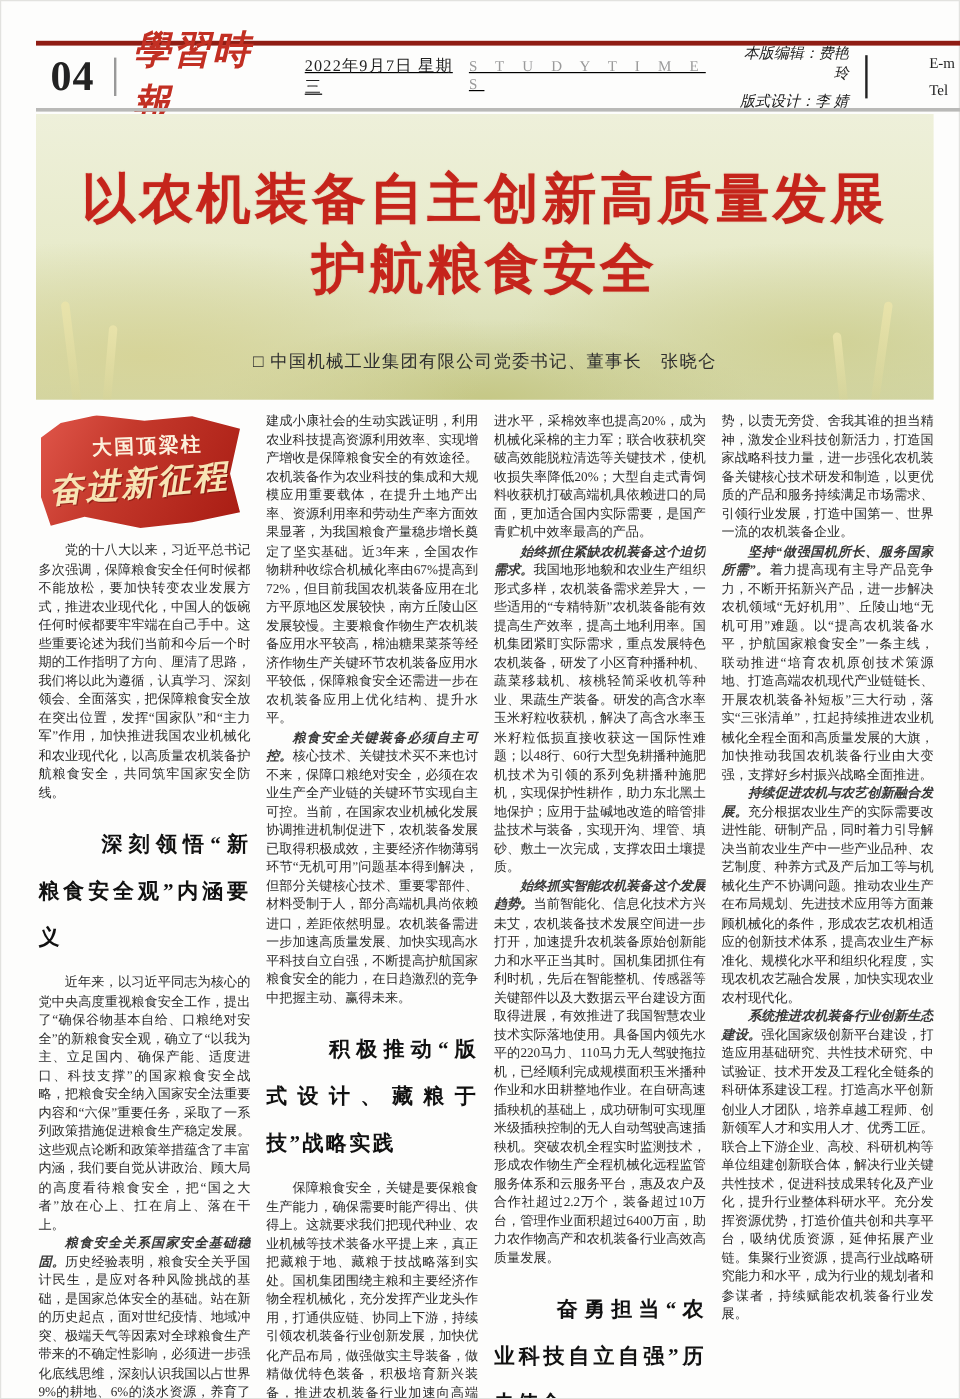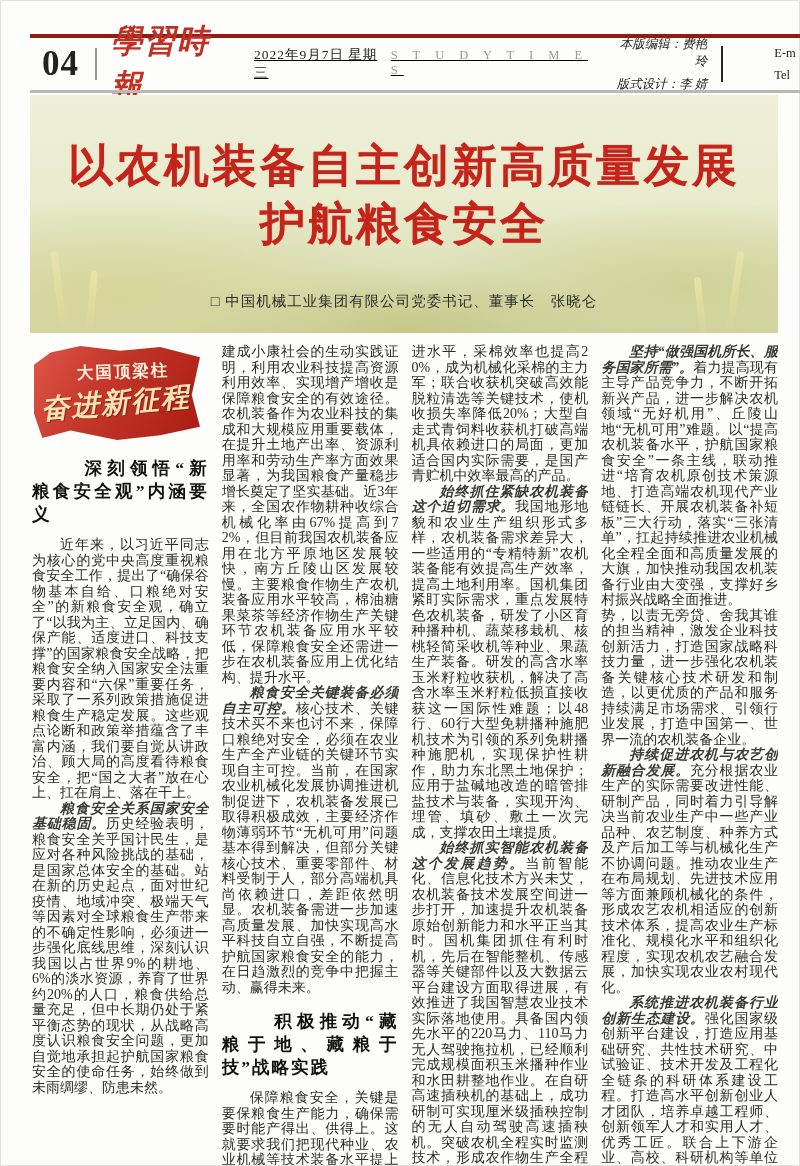--- a/index.html
+++ b/index.html
@@ -34,24 +34,24 @@
       linear-gradient(180deg, #eef0da 0%, #e8ebcc 45%, #dde1ba 75%, #d2d6a8 100%);
   }
   .wheat { position:absolute; bottom:-8px; width:7px; height:90px; border-radius:4px; background:linear-gradient(180deg, rgba(233,227,170,.95), rgba(210,205,140,.25)); }
   .banner-title { position:relative; text-align:center; color:#c5241b; font-weight:bold; letter-spacing:3px;
     font-size:45px; line-height:58px; margin-top:42px; text-shadow:0 0 1px rgba(197,36,27,.5); }
   .banner-title.second { margin-top:0; }
   .banner-author { position:relative; text-align:center; font-size:14.5px; color:#2e2e2e; margin-top:39px; letter-spacing:1px; }
   
   .columns { position:absolute; left:32px; top:344px; width:746px; height:821px; display:flex; gap:13px; overflow:hidden; }
   .col { width:177px; height:100%; overflow:hidden; }
-  .para { font-size:14px; line-height:15.5px; color:#2b2b2b; text-align:justify; text-indent:2em; word-break:break-all; }
+  .para { font-size:11px; line-height:15.5px; color:#2b2b2b; text-align:justify; text-indent:2em; word-break:break-all; }
   .para.cont { text-indent:0; }
   .lead { font-style:italic; font-weight:600; color:#3a3a3a; }
-  .sec-heading { font-size:17.5px; line-height:23px; font-weight:bold; color:#111; letter-spacing:2px; margin:15px 0 11px; text-align:justify; text-indent:3em; word-break:break-all; }
+  .sec-heading { font-size:17.5px; line-height:39px; font-weight:bold; color:#111; letter-spacing:2px; margin:15px 0 11px; text-align:justify; text-indent:3em; word-break:break-all; }
   
   .badge { position:relative; width:170px; height:98px; margin:0 0 10px 0; }
   .flag { position:absolute; left:2px; top:2px; right:2px; bottom:2px;
     background:linear-gradient(118deg,#e0564a 0%,#c5392c 38%,#a81c13 100%);
     clip-path:polygon(0 20%, 10% 7%, 28% 0, 52% 5%, 76% 1%, 100% 12%, 95% 52%, 100% 86%, 76% 95%, 50% 100%, 22% 90%, 5% 98%, 0 72%);
   }
   .badge-l1 { position:absolute; top:17px; left:28px; right:16px; text-align:center; color:#fcf0dc; font-weight:bold; font-size:16.5px; letter-spacing:2px; transform:rotate(-2deg); }
   .badge-l2 { position:absolute; top:40px; left:8px; right:10px; text-align:center; color:#f7e4b5; font-weight:bold; font-style:italic; font-size:28px; letter-spacing:2px; transform:rotate(-5deg); text-shadow:1px 1px 0 rgba(90,10,5,.45); }
 </style>
 </head>
@@ -95,44 +95,45 @@
   </div>
 
   <div class="columns">
     <div class="col">
       <div class="badge">
         <div class="flag"></div>
         <div class="badge-l1">大国顶梁柱</div>
         <div class="badge-l2">奋进新征程</div>
       </div>
       <div>
+          <p class="para">党的十八大以来，习近平总书记多次强调，保障粮食安全任何时候都不能放松，要加快转变农业发展方式，推进农业现代化，中国人的饭碗任何时候都要牢牢端在自己手中。这些重要论述为我们当前和今后一个时期的工作指明了方向、厘清了思路，我们将以此为遵循，认真学习、深刻领会、全面落实，把保障粮食安全放在突出位置，发挥“国家队”和“主力军”作用，加快推进我国农业机械化和农业现代化，以高质量农机装备护航粮食安全，共同筑牢国家安全防线。</p>
           <div class="sec-heading">深刻领悟“新粮食安全观”内涵要义</div>
           <p class="para">近年来，以习近平同志为核心的党中央高度重视粮食安全工作，提出了“确保谷物基本自给、口粮绝对安全”的新粮食安全观，确立了“以我为主、立足国内、确保产能、适度进口、科技支撑”的国家粮食安全战略，把粮食安全纳入国家安全法重要内容和“六保”重要任务，采取了一系列政策措施促进粮食生产稳定发展。这些观点论断和政策举措蕴含了丰富内涵，我们要自觉从讲政治、顾大局的高度看待粮食安全，把“国之大者”放在心上、扛在肩上、落在干上。</p>
           <p class="para"><span class="lead">粮食安全关系国家安全基础稳固。</span>历史经验表明，粮食安全关乎国计民生，是应对各种风险挑战的基础，是国家总体安全的基础。站在新的历史起点，面对世纪疫情、地域冲突、极端天气等因素对全球粮食生产带来的不确定性影响，必须进一步强化底线思维，深刻认识我国以占世界9%的耕地、6%的淡水资源，养育了世界约20%的人口，粮食供给总量充足，但中长期仍处于紧平衡态势的现状，从战略高度认识粮食安全问题，更加自觉地承担起护航国家粮食安全的使命任务，始终做到未雨绸缪、防患未然。</p>
         </div>
     </div>
     <div class="col">
         <div>
           <p class="para cont">建成小康社会的生动实践证明，利用农业科技提高资源利用效率、实现增产增收是保障粮食安全的有效途径。农机装备作为农业科技的集成和大规模应用重要载体，在提升土地产出率、资源利用率和劳动生产率方面效果显著，为我国粮食产量稳步增长奠定了坚实基础。近3年来，全国农作物耕种收综合机械化率由67%提高到72%，但目前我国农机装备应用在北方平原地区发展较快，南方丘陵山区发展较慢。主要粮食作物生产农机装备应用水平较高，棉油糖果菜茶等经济作物生产关键环节农机装备应用水平较低，保障粮食安全还需进一步在农机装备应用上优化结构、提升水平。</p>
           <p class="para"><span class="lead">粮食安全关键装备必须自主可控。</span>核心技术、关键技术买不来也讨不来，保障口粮绝对安全，必须在农业生产全产业链的关键环节实现自主可控。当前，在国家农业机械化发展协调推进机制促进下，农机装备发展已取得积极成效，主要经济作物薄弱环节“无机可用”问题基本得到解决，但部分关键核心技术、重要零部件、材料受制于人，部分高端机具尚依赖进口，差距依然明显。农机装备需进一步加速高质量发展、加快实现高水平科技自立自强，不断提高护航国家粮食安全的能力，在日趋激烈的竞争中把握主动、赢得未来。</p>
-          <div class="sec-heading">积极推动“藏粮于地、藏粮于技”战略实践</div>
+          <div class="sec-heading">积极推动“版式设计、藏粮于技”战略实践</div>
           <p class="para">保障粮食安全，关键是要保粮食生产能力，确保需要时能产得出、供得上。这就要求我们把现代种业、农业机械等技术装备水平提上来，真正把藏粮于地、藏粮于技战略落到实处。国机集团围绕主粮和主要经济作物全程机械化，充分发挥产业龙头作用，打通供应链、协同上下游，持续引领农机装备行业创新发展，加快优化产品布局，做强做实主导装备，做精做优特色装备，积极培育新兴装备，推进农机装备行业加速向高端化、智能化、绿色化发展。</p>
         </div>
       </div>
     <div class="col">
         <div>
           <p class="para cont">进水平，采棉效率也提高20%，成为机械化采棉的主力军；联合收获机突破高效能脱粒清选等关键技术，使机收损失率降低20%；大型自走式青饲料收获机打破高端机具依赖进口的局面，更加适合国内实际需要，是国产青贮机中效率最高的产品。</p>
           <p class="para"><span class="lead">始终抓住紧缺农机装备这个迫切需求。</span>我国地形地貌和农业生产组织形式多样，农机装备需求差异大，一些适用的“专精特新”农机装备能有效提高生产效率，提高土地利用率。国机集团紧盯实际需求，重点发展特色农机装备，研发了小区育种播种机、蔬菜移栽机、核桃轻简采收机等种业、果蔬生产装备。研发的高含水率玉米籽粒收获机，解决了高含水率玉米籽粒低损直接收获这一国际性难题；以48行、60行大型免耕播种施肥机技术为引领的系列免耕播种施肥机，实现保护性耕作，助力东北黑土地保护；应用于盐碱地改造的暗管排盐技术与装备，实现开沟、埋管、填砂、敷土一次完成，支撑农田土壤提质。</p>
           <p class="para"><span class="lead">始终抓实智能农机装备这个发展趋势。</span>当前智能化、信息化技术方兴未艾，农机装备技术发展空间进一步打开，加速提升农机装备原始创新能力和水平正当其时。国机集团抓住有利时机，先后在智能整机、传感器等关键部件以及大数据云平台建设方面取得进展，有效推进了我国智慧农业技术实际落地使用。具备国内领先水平的220马力、110马力无人驾驶拖拉机，已经顺利完成规模面积玉米播种作业和水田耕整地作业。在自研高速插秧机的基础上，成功研制可实现厘米级插秧控制的无人自动驾驶高速插秧机。突破农机全程实时监测技术，形成农作物生产全程机械化远程监管服务体系和云服务平台，惠及农户及合作社超过2.2万个，装备超过10万台，管理作业面积超过6400万亩，助力农作物高产和农机装备行业高效高质量发展。</p>
           <div class="sec-heading">奋勇担当“农业科技自立自强”历史使命</div>
         </div>
       </div>
     <div class="col">
         <div>
+          <p class="para cont">势，以责无旁贷、舍我其谁的担当精神，激发企业科技创新活力，打造国家战略科技力量，进一步强化农机装备关键核心技术研发和制造，以更优质的产品和服务持续满足市场需求、引领行业发展，打造中国第一、世界一流的农机装备企业。</p>
           <p class="para"><span class="lead">坚持“做强国机所长、服务国家所需”。</span>着力提高现有主导产品竞争力，不断开拓新兴产品，进一步解决农机领域“无好机用”、丘陵山地“无机可用”难题。以“提高农机装备水平，护航国家粮食安全”一条主线，联动推进“培育农机原创技术策源地、打造高端农机现代产业链链长、开展农机装备补短板”三大行动，落实“三张清单”，扛起持续推进农业机械化全程全面和高质量发展的大旗，加快推动我国农机装备行业由大变强，支撑好乡村振兴战略全面推进。</p>
-          <p class="para cont">势，以责无旁贷、舍我其谁的担当精神，激发企业科技创新活力，打造国家战略科技力量，进一步强化农机装备关键核心技术研发和制造，以更优质的产品和服务持续满足市场需求、引领行业发展，打造中国第一、世界一流的农机装备企业。</p>
           <p class="para"><span class="lead">持续促进农机与农艺创新融合发展。</span>充分根据农业生产的实际需要改进性能、研制产品，同时着力引导解决当前农业生产中一些产业品种、农艺制度、种养方式及产后加工等与机械化生产不协调问题。推动农业生产在布局规划、先进技术应用等方面兼顾机械化的条件，形成农艺农机相适应的创新技术体系，提高农业生产标准化、规模化水平和组织化程度，实现农机农艺融合发展，加快实现农业农村现代化。</p>
           <p class="para"><span class="lead">系统推进农机装备行业创新生态建设。</span>强化国家级创新平台建设，打造应用基础研究、共性技术研究、中试验证、技术开发及工程化全链条的科研体系建设工程。打造高水平创新创业人才团队，培养卓越工程师、创新领军人才和实用人才、优秀工匠。联合上下游企业、高校、科研机构等单位组建创新联合体，解决行业关键共性技术，促进科技成果转化及产业化，提升行业整体科研水平。充分发挥资源优势，打造价值共创和共享平台，吸纳优质资源，延伸拓展产业链。集聚行业资源，提高行业战略研究能力和水平，成为行业的规划者和参谋者，持续赋能农机装备行业发展。</p>
         </div>
       </div>
   </div>
 
 </div>
 
 </body></html>

